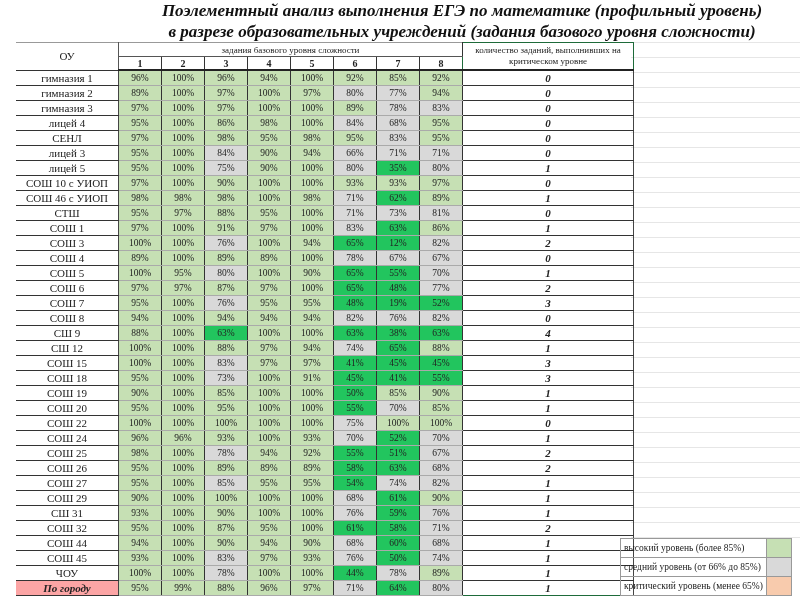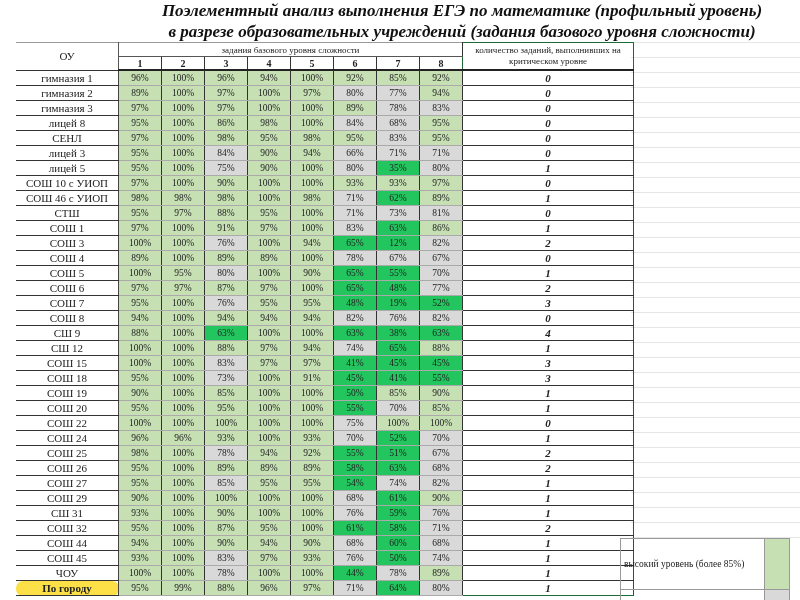--- a/index.html
+++ b/index.html
@@ -12,24 +12,24 @@
   .hdr-ou { width:102px; height:25px; font-size:11px; border-top:1px solid #999; border-right:1px solid #555; border-bottom:1px solid #333; }
   .hdr-group { height:13px; font-size:9px; border-top:1px solid #999; border-bottom:1px solid #555; border-right:1px solid #333; }
   .hdr-num { height:12px; font-size:10px; font-weight:bold !important; border-right:1px solid #333; border-bottom:2px solid #222; width:42px; }
   .hdr-count { width:170px; font-size:9px; line-height:11px; border:1px solid #1e6b3a; border-bottom:2px solid #222; }
   .ou { height:14px; font-size:11px; border-right:1px solid #444; border-bottom:1px solid #333; white-space:nowrap; }
   .cell { font-size:9.5px; height:14px; border-right:1px solid #333; border-bottom:1px solid #aaa; }
   .cell.high { background:#c6e0b4; }
   .cell.mid  { background:#d9d9d9; }
   .cell.crit { background:#22c55e; }
   .cnt { font-size:11px; font-style:italic; font-weight:bold !important; border-right:1px solid #444; border-bottom:1px solid #333; }
-  tr.total .ou { background:#fde047; font-weight:bold;border-radius:7px; }
+  tr.total .ou { background:#fca5a5; font-style:italic; font-weight:bold; }
   tr.total .cnt { border-bottom:1px solid #1e6b3a; }
   .legend { position:absolute; left:620px; top:538px; border-collapse:collapse; font-family:"Liberation Serif", serif; }
-  .legend td { font-size:9.5px; height:18px; border:1px solid #999; padding:16px 3px; color:#222; }
+  .legend td { font-size:9.5px; height:18px; border:1px solid #999; padding:0 3px; color:#222; }
   .legend .sw { width:24px; padding:0; }
   .grid-bg { position:absolute; left:631px; top:42px; width:169px; height:496px;
     background-image: linear-gradient(#e6e6e6 1px, transparent 1px);
     background-size: 100% 15px; }
 </style>
 </head>
 <body>
 
 <div class="grid-bg"></div>
 
@@ -87,21 +87,21 @@
         <td class="cell high">100%</td>
         <td class="cell high">97%</td>
         <td class="cell high">100%</td>
         <td class="cell high">100%</td>
         <td class="cell high">89%</td>
         <td class="cell mid">78%</td>
         <td class="cell mid">83%</td>
         <td class="cnt">0</td>
       </tr>
       <tr>
-        <td class="ou">лицей 8</td>
+        <td class="ou">лицей 4</td>
         <td class="cell high">95%</td>
         <td class="cell high">100%</td>
         <td class="cell high">86%</td>
         <td class="cell high">98%</td>
         <td class="cell high">100%</td>
         <td class="cell mid">84%</td>
         <td class="cell mid">68%</td>
         <td class="cell high">95%</td>
         <td class="cnt">0</td>
       </tr>
@@ -483,14 +483,18 @@
 <table class="legend">
   <tbody id="legend-body">
       <tr>
         <td>высокий уровень (более 85%)</td>
         <td class="sw" style="background: rgb(198, 224, 180);"></td>
       </tr>
       <tr>
         <td>средний уровень (от 66% до 85%)</td>
         <td class="sw" style="background: rgb(217, 217, 217);"></td>
       </tr>
+      <tr>
+        <td>критический уровень (менее 65%)</td>
+        <td class="sw" style="background: rgb(248, 203, 173);"></td>
+      </tr>
     </tbody>
 </table>
 
 </body></html>

